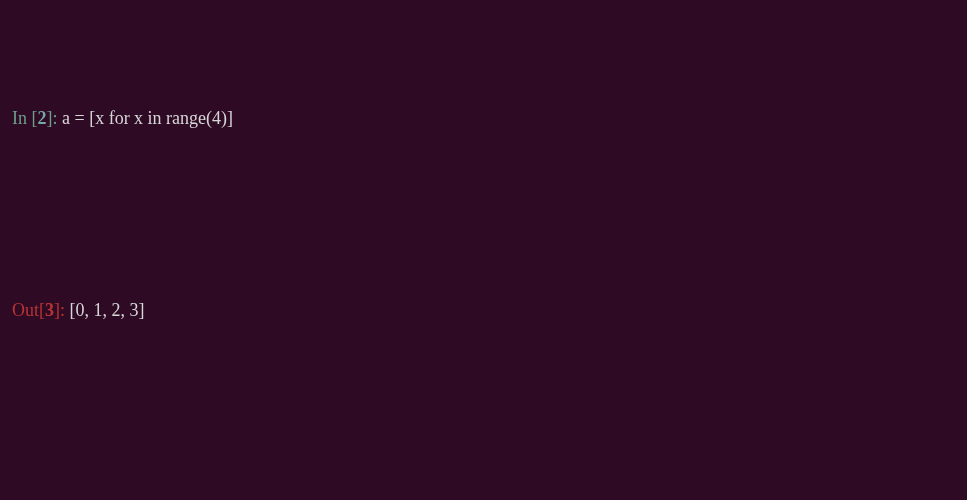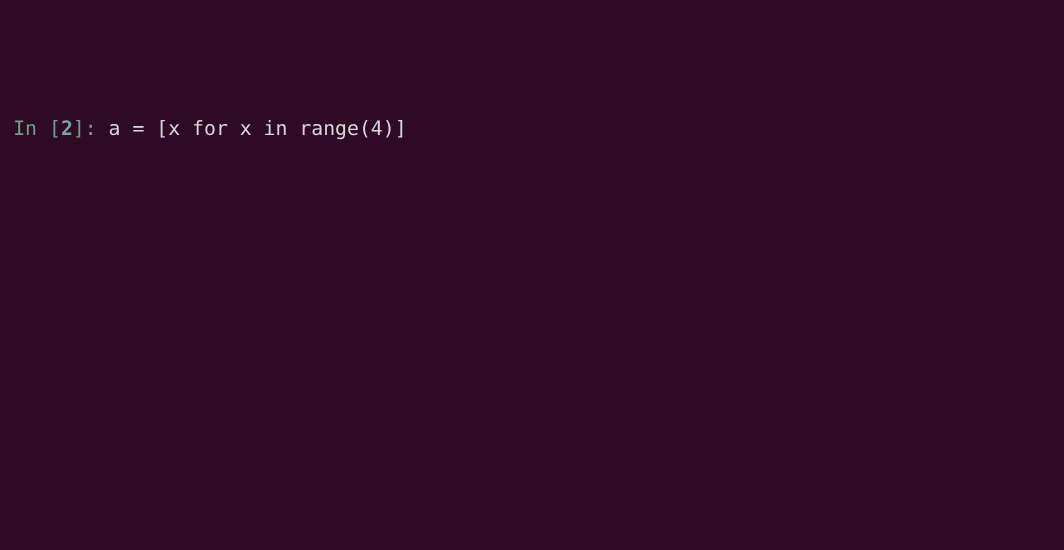--- a/index.html
+++ b/index.html
@@ -12,38 +12,39 @@
     font-size: 18px;
     line-height: 24px;
     color: #d7d7d7;
     overflow: hidden;
   }
   .terminal {
     padding: 10px 12px;
     position: relative;
     white-space: pre;
   }
-  .line { display: block; }
+  .line { display: block; font-family: Liberation Serif, serif; }
   .in-label   { color: #6f9e8b; }   
   .in-num     { color: #74a6a6; font-weight: bold; }
   .out-label  { color: #b83434; }
   .out-num    { color: #b83434; font-weight: bold; }
   .code       { color: #d7d7d7; }
   .gap { height: 24px; }
 </style>
 </head>
 <body>
 
 <div class="terminal">
 
   
   <span class="line"><span class="in-label">In [</span><span class="in-num">2</span><span class="in-label">]: </span><span class="code">a = [x for x in range(4)]</span></span>
   <div class="gap"></div>
 
   
+  <span class="line"><span class="out-label">Out[</span><span class="out-num">3</span><span class="out-label">]: </span><span class="code">[0, 1, 2, 3]</span></span>
   <div class="gap"></div>
 
   
   
   
 
   
   
   
   

